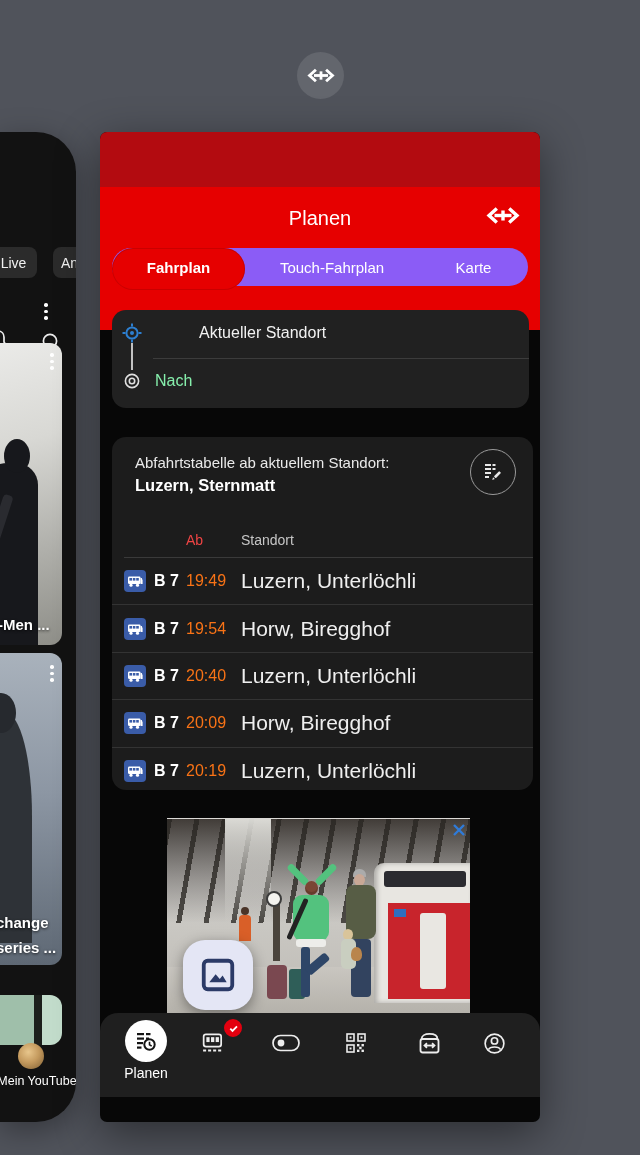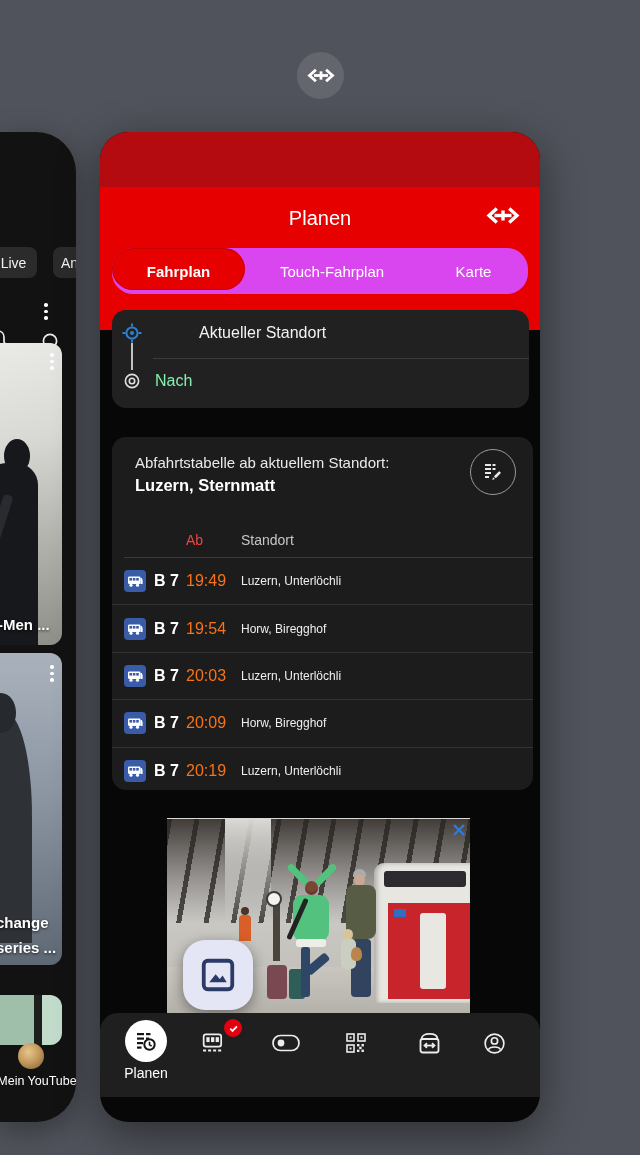--- a/index.html
+++ b/index.html
@@ -24,27 +24,27 @@
   .thumb2{top:521px;height:312px;background:linear-gradient(180deg,#A9B2BC 0%,#8C96A3 45%,#5E6874 100%);}
   .thumb3{top:863px;height:50px;background:linear-gradient(90deg,#9FBFAA 0 74px,#1C1F1C 74px 82px,#C2DCCB 82px);}
   .fig{position:absolute;background:#17181C;}
   .yt-title{position:absolute;color:#fff;font-weight:bold;font-size:15px;
     text-shadow:0 1px 3px rgba(0,0,0,.8);white-space:nowrap;}
   .yt-avatar{left:18px;top:911px;width:26px;height:26px;border-radius:50%;
     background:radial-gradient(circle at 40% 35%,#E8C68C 0%,#C59B5F 45%,#7E5E33 100%);}
   .yt-navlabel{left:-6px;top:942px;width:86px;text-align:center;color:#fff;font-size:12.5px;}
 
   
-  .sbb-card{left:100px;top:132px;width:440px;height:990px;border-radius:28px;
+  .sbb-card{left:100px;top:132px;width:440px;height:990px;border-radius:7px;
     overflow:hidden;background:#070707;box-shadow:0 12px 44px rgba(0,0,0,.45);}
   .sbb-status{left:0;top:0;width:440px;height:55px;background:#B30B10;}
   .sbb-header{left:0;top:55px;width:440px;height:143px;background:#E60000;}
   .sbb-title{left:0;top:20px;width:440px;text-align:center;color:#fff;font-size:20px;}
   .sbb-hlogo{right:20px;top:20px;}
-  .seg{left:12px;top:61px;width:416px;height:46px;border-radius:21px;background:#d946ef;display:flex;text-align:center;}
+  .seg{left:12px;top:61px;width:416px;height:38px;border-radius:21px;background:#8b5cf6;display:flex;text-align:center;}
   .seg-pill{left:0;top:0;width:133px;height:42px;border-radius:21px;background:#E60000;
     box-shadow:inset 0 0 0 1px rgba(150,0,0,.35);}
   .seg-tab{position:relative;display:flex;align-items:center;justify-content:center;
     color:#fff;font-size:15px;}
   .seg-tab.t0{width:133px;font-weight:bold;}
   .seg-tab.t1{width:174px;}
   .seg-tab.t2{width:109px;}
 
   
   .form-card{left:12px;top:178px;width:417px;height:98px;background:#212121;border-radius:14px;}
@@ -63,21 +63,21 @@
   .dep-colri{left:129px;top:95px;color:#C6C6C6;font-size:14px;}
   .dep-hdiv{left:12px;top:120px;width:409px;height:1px;background:#3A3A3A;}
   .dep-rows{left:0;top:121px;width:421px;}
   .dep-row{display:flex;align-items:center;height:46.4px;padding-left:12px;
     border-bottom:1px solid #333;}
   .dep-row:last-child{border-bottom:none;}
   .busbox{width:22px;height:22px;border-radius:4px;background:#3A5CA8;flex:0 0 auto;
     display:flex;align-items:center;justify-content:center;}
   .dep-line{width:32px;margin-left:8px;color:#fff;font-weight:bold;font-size:16px;}
   .dep-time{width:55px;color:#f97316;font-size:16px;}
-  .dep-dir{flex:1;color:#EFEFEF;font-size:12px;}
+  .dep-dir{flex:1;color:#EFEFEF;font-size:21px;}
 
   
   .ad{left:67px;top:686px;width:303px;height:196px;overflow:hidden;
     background:linear-gradient(180deg,#D9D9DB 0%,#C9C7C2 55%,#BDBAB4 100%);
     border-top:1px solid rgba(255,255,255,.45);}
   .ad-roof{left:0;top:0;width:303px;height:104px;
     background:
       repeating-linear-gradient(100deg,rgba(40,37,33,.78) 0 5px,rgba(40,37,33,0) 5px 27px),
       linear-gradient(180deg,rgba(52,47,42,.92) 0%,rgba(52,47,42,.35) 60%,rgba(52,47,42,0) 100%);}
   .ad-sky{left:58px;top:0;width:46px;height:104px;background:linear-gradient(180deg,rgba(245,245,240,.85),rgba(245,245,240,0));}
@@ -295,21 +295,21 @@
                 <rect x="1" y="3.5" width="12.6" height="7.6" rx="1.4" fill="#fff"></rect>
                 <rect x="2.4" y="5" width="2.6" height="2.6" fill="#3A5CA8"></rect>
                 <rect x="5.8" y="5" width="2.6" height="2.6" fill="#3A5CA8"></rect>
                 <rect x="9.2" y="5" width="2.6" height="2.6" fill="#3A5CA8"></rect>
                 <path d="M13.6 5 h1.2 l0.8 2.5 v3.6 h-2z" fill="#fff"></path>
                 <circle cx="4" cy="12.2" r="1.6" fill="#fff"></circle>
                 <circle cx="10.5" cy="12.2" r="1.6" fill="#fff"></circle>
               </svg>
             </span>
           <span class="dep-line">B 7</span>
-          <span class="dep-time">20:03</span>
+          <span class="dep-time">20:40</span>
           <span class="dep-dir">Luzern, Unterlöchli</span>
         </div>
         <div class="dep-row">
           <span class="busbox">
               <svg width="16" height="16" viewBox="0 0 16 16">
                 <rect x="1" y="3.5" width="12.6" height="7.6" rx="1.4" fill="#fff"></rect>
                 <rect x="2.4" y="5" width="2.6" height="2.6" fill="#3A5CA8"></rect>
                 <rect x="5.8" y="5" width="2.6" height="2.6" fill="#3A5CA8"></rect>
                 <rect x="9.2" y="5" width="2.6" height="2.6" fill="#3A5CA8"></rect>
                 <path d="M13.6 5 h1.2 l0.8 2.5 v3.6 h-2z" fill="#fff"></path>

